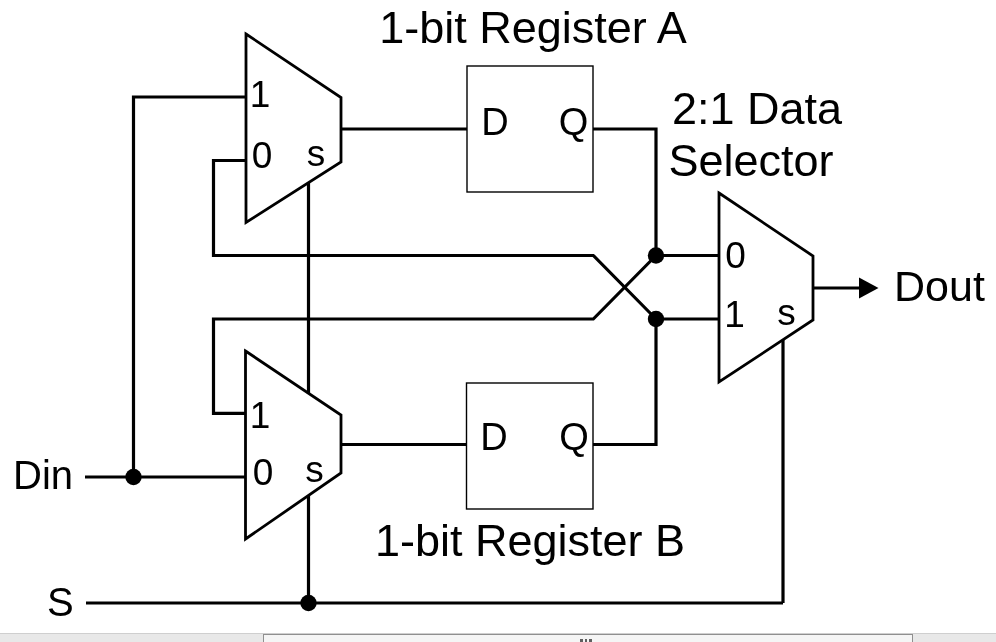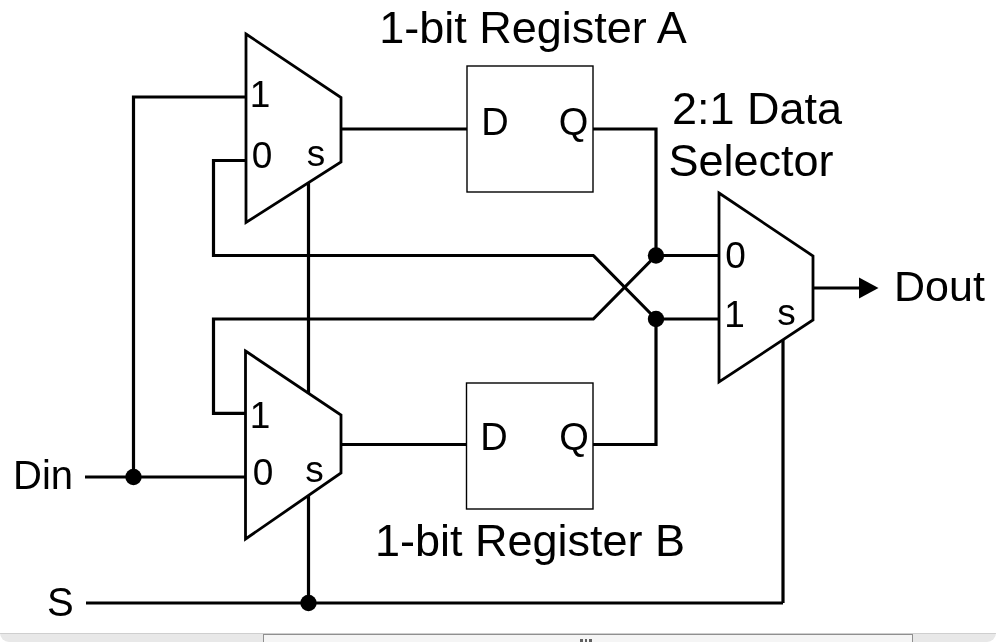--- a/index.html
+++ b/index.html
@@ -7,21 +7,20 @@
     padding: 0;
     background: #ffffff;
   }
   .canvas {
     position: relative;
     width: 996px;
     height: 642px;
     background: #ffffff;
     overflow: hidden;
     font-family: "Liberation Sans", sans-serif;
-    border-radius: 9px;
   }
   svg.diagram {
     position: absolute;
     left: 0;
     top: 0;
   }
   svg text {
     fill: #000000;
     font-family: "Liberation Sans", sans-serif;
   }

